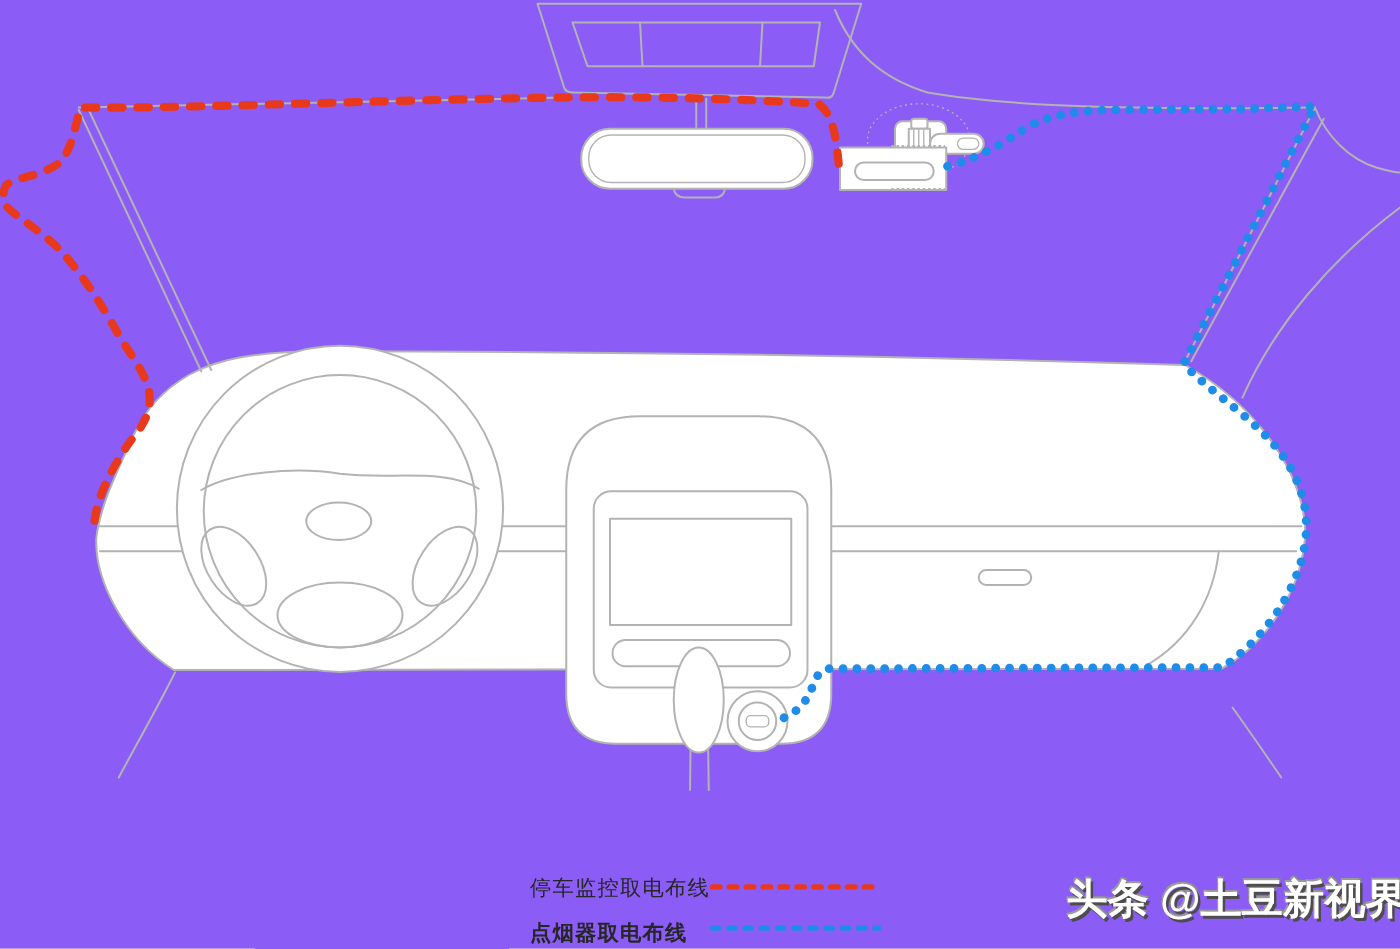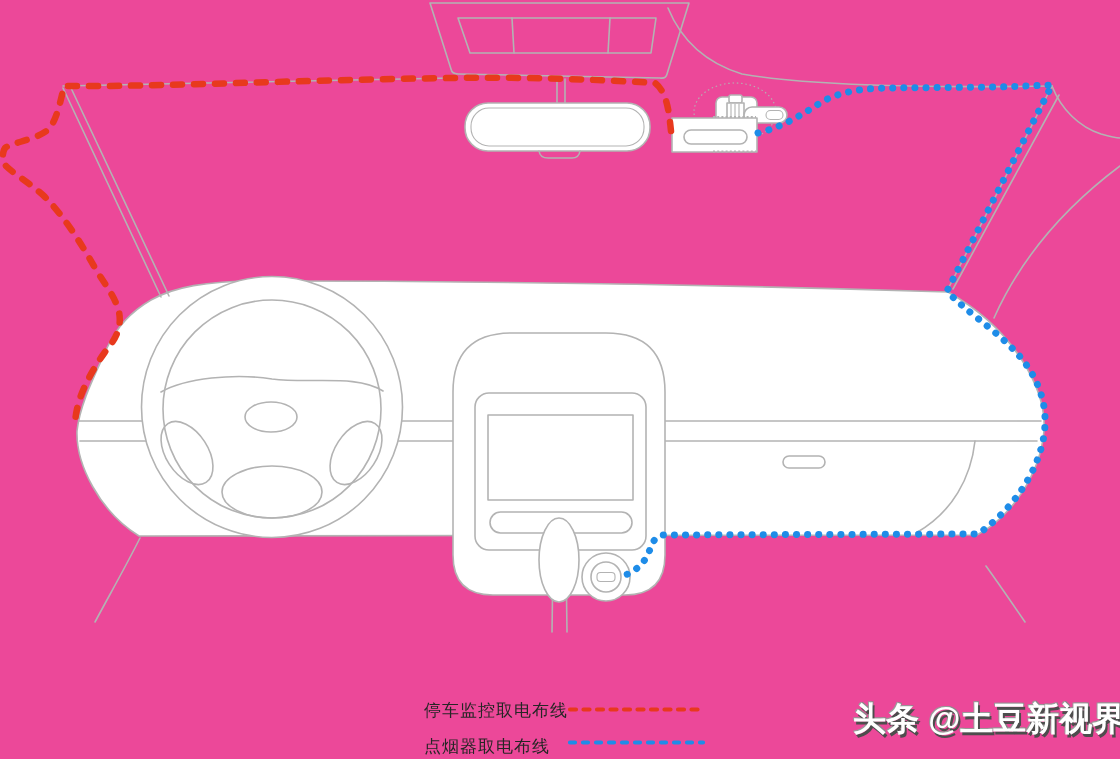--- a/index.html
+++ b/index.html
@@ -1,16 +1,16 @@
 <!DOCTYPE html>
 <html style="--parking: #e8391d; --lighter: #1e8ce8; --outline: #b3b3b3; --text: #262626; --watermark: #ffffff; --watermark_shadow: #4d4d4d;"><head>
 <meta charset="utf-8">
 <style>
   html,body{margin:0;padding:0;background:#fff;}
-  .stage{position:relative;width:1120px;height:759px;background:#ec4899;overflow:hidden;
+  .stage{position:relative;width:1120px;height:759px;background:#8b5cf6;overflow:hidden;
          font-family:"Liberation Sans",sans-serif;}
   svg{position:absolute;left:0;top:0;}
   
   .ol    {fill:none;stroke:var(--outline);stroke-width:1.6;stroke-linecap:round;stroke-linejoin:round;}
   .olf   {fill:#ffffff;stroke:var(--outline);stroke-width:1.6;stroke-linejoin:round;}
   .ol-thin{fill:none;stroke:var(--outline);stroke-width:1.1;stroke-linecap:round;}
   .dotted{fill:none;stroke:var(--outline);stroke-width:1.1;stroke-dasharray:1.5 2.8;}
   .serr  {fill:none;stroke:var(--outline);stroke-width:2.2;stroke-dasharray:2 2.2;}
   .wire-red {fill:none;stroke:var(--parking);stroke-width:6.5;stroke-linecap:round;stroke-dasharray:9 12;}
   .wire-blue{fill:none;stroke:var(--lighter);stroke-width:7;stroke-linecap:round;stroke-dasharray:0.1 11;}
@@ -121,20 +121,20 @@
     <g>
       <path class="wire-blue" d="M 758,133 C 782,127 800,116 820,103 C 840,91 862,89 885,88 L 1000,87 L 1052,85 L 947,291 C 962,308 990,326 1012,348 C 1034,370 1046,396 1045,424 C 1044,458 1022,503 978,534 L 663,535 C 656,536 653,541 650,549 C 647,559 639,569 628,574 L 618,577"></path>
     </g>
   </svg>
 
   <div>
     <div class="legend-label" style="left:424px;top:699px;">停车监控取电布线</div>
     <svg class="legend-line" style="left:564px;top:704px;" width="145" height="11">
       <line class="lg-red" x1="6" y1="5.5" x2="139" y2="5.5"></line>
     </svg>
-    <div class="legend-label" style="left:424px;top:735px;">点烟器取电布线</div>
+    <div class="legend-label" style="left:424px;top:735px;font-weight:bold;">点烟器取电布线</div>
     <svg class="legend-line" style="left:564px;top:737px;" width="145" height="11">
       <line class="lg-blue" x1="6" y1="5.5" x2="139" y2="5.5"></line>
     </svg>
   </div>
 
   <div class="watermark">头条 @土豆新视界</div>
 </div>
 
 </body></html>

